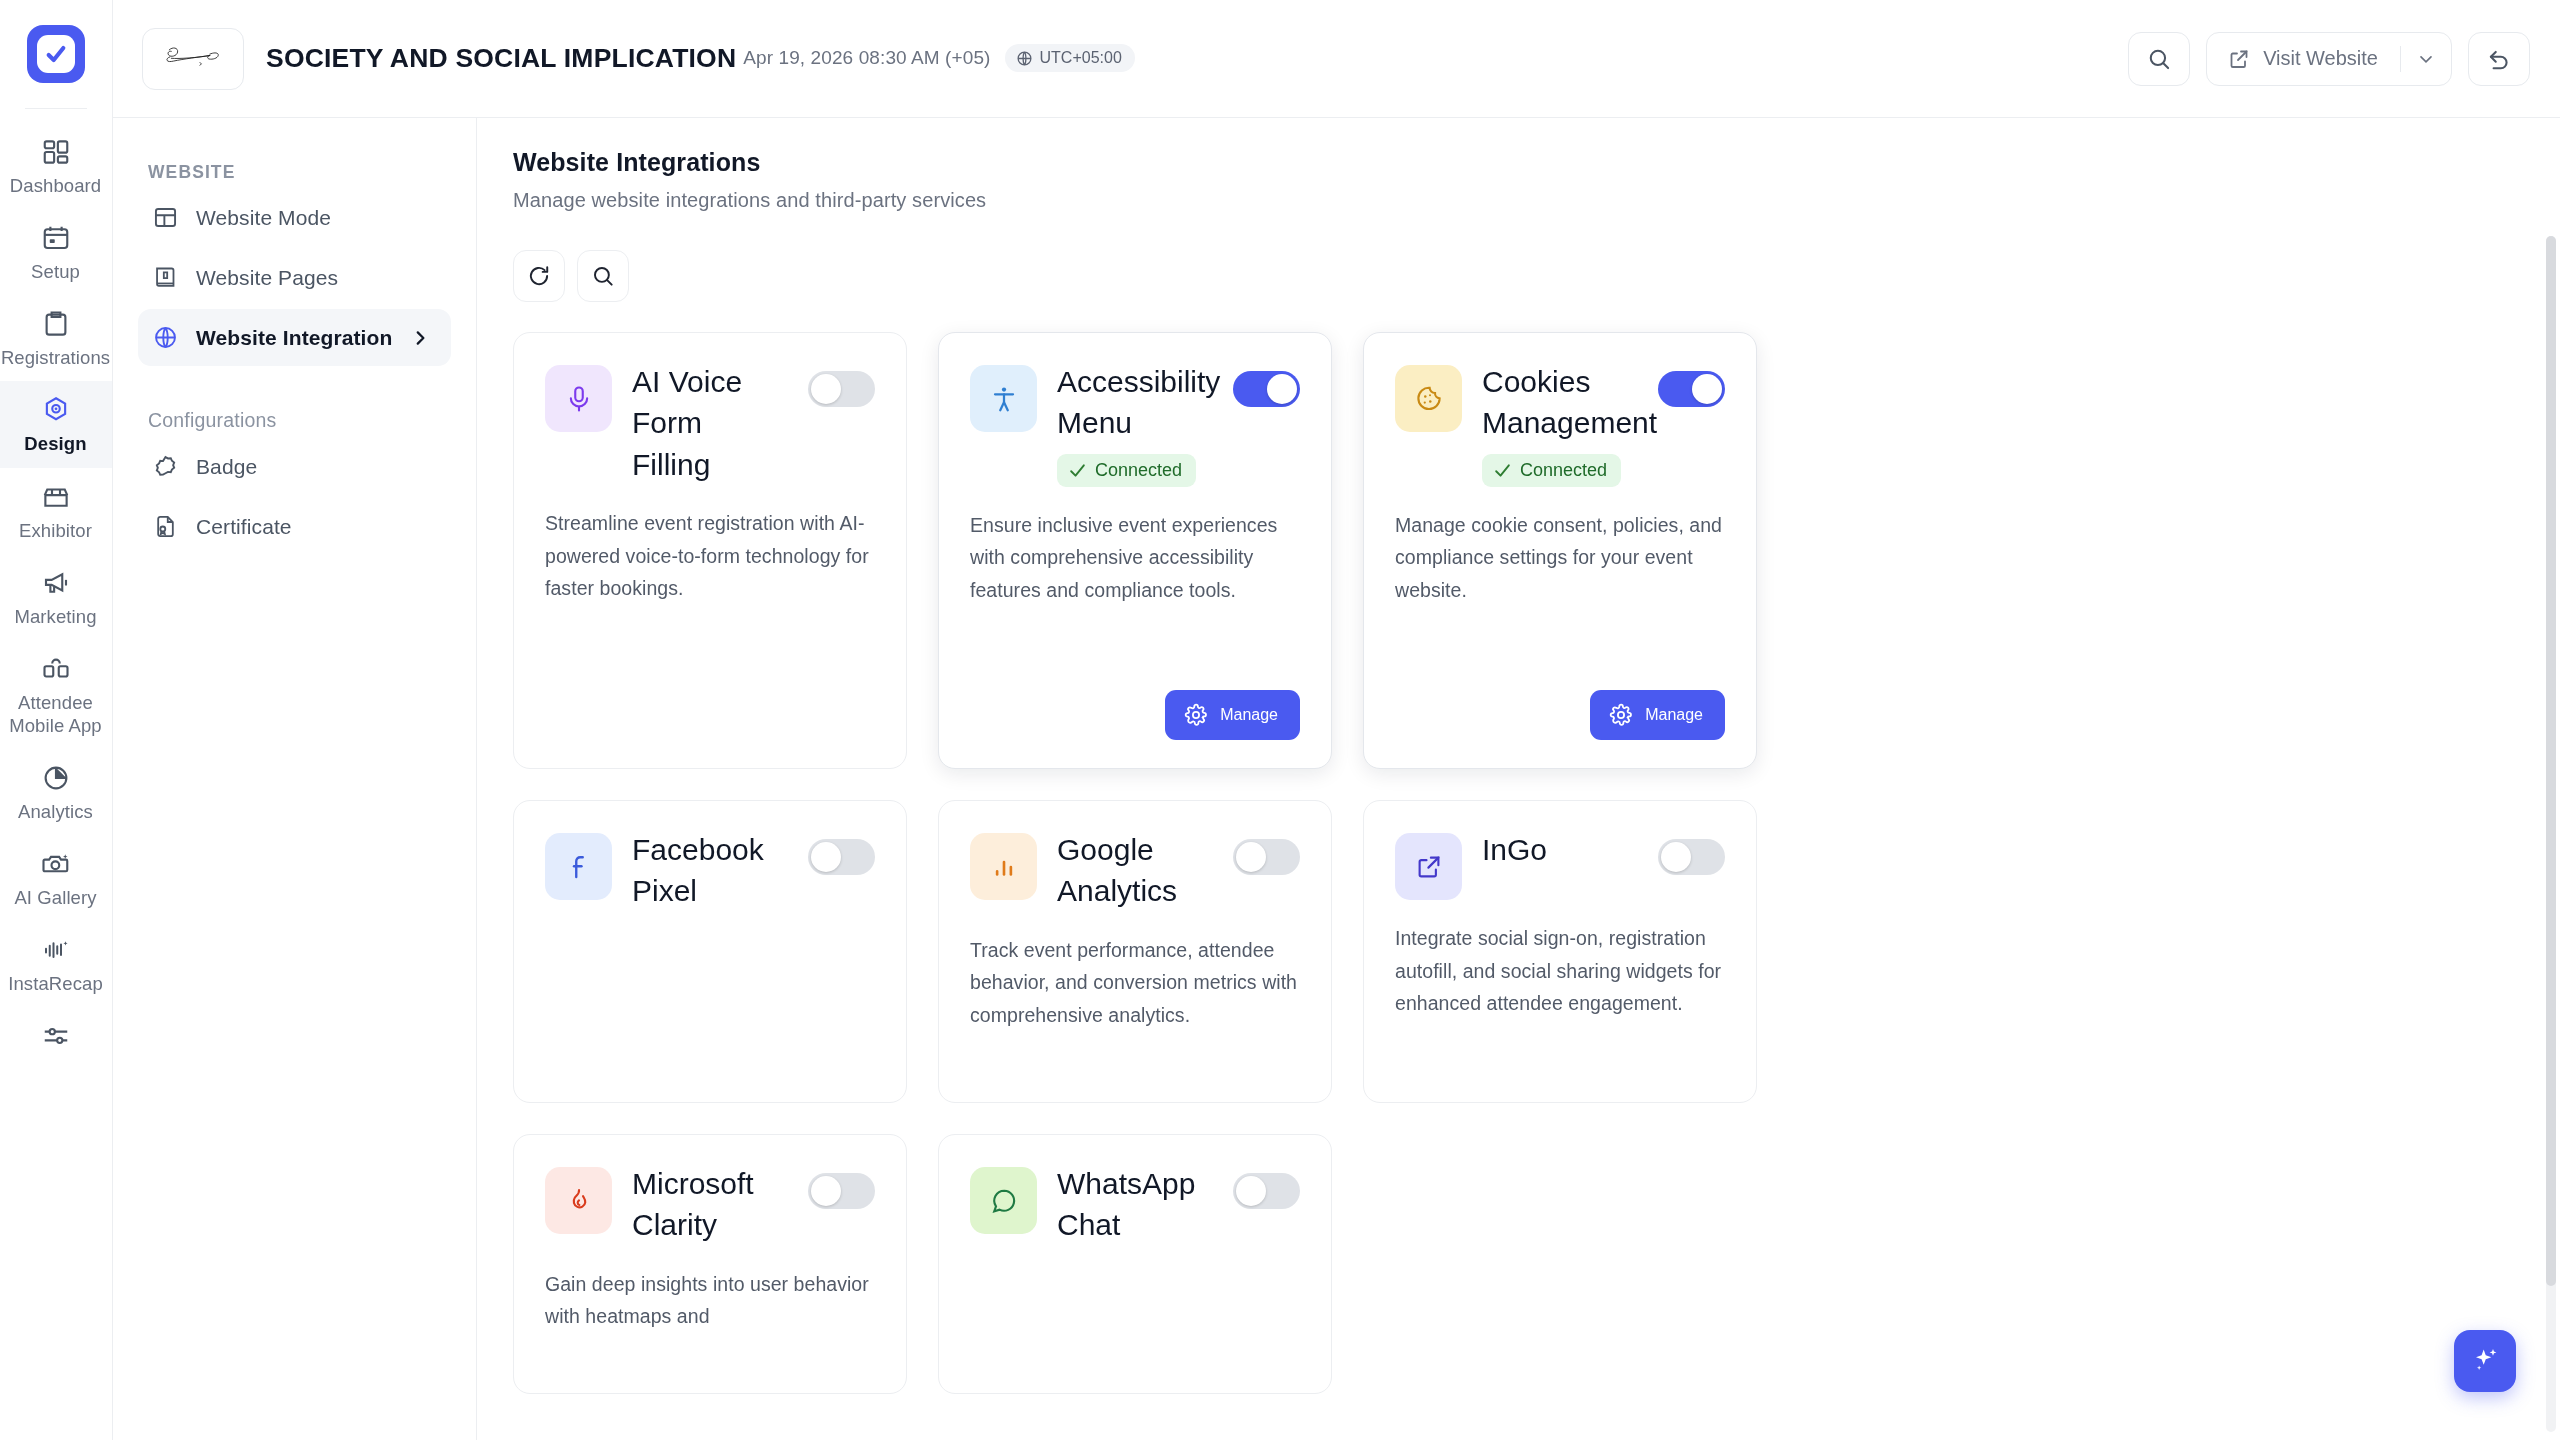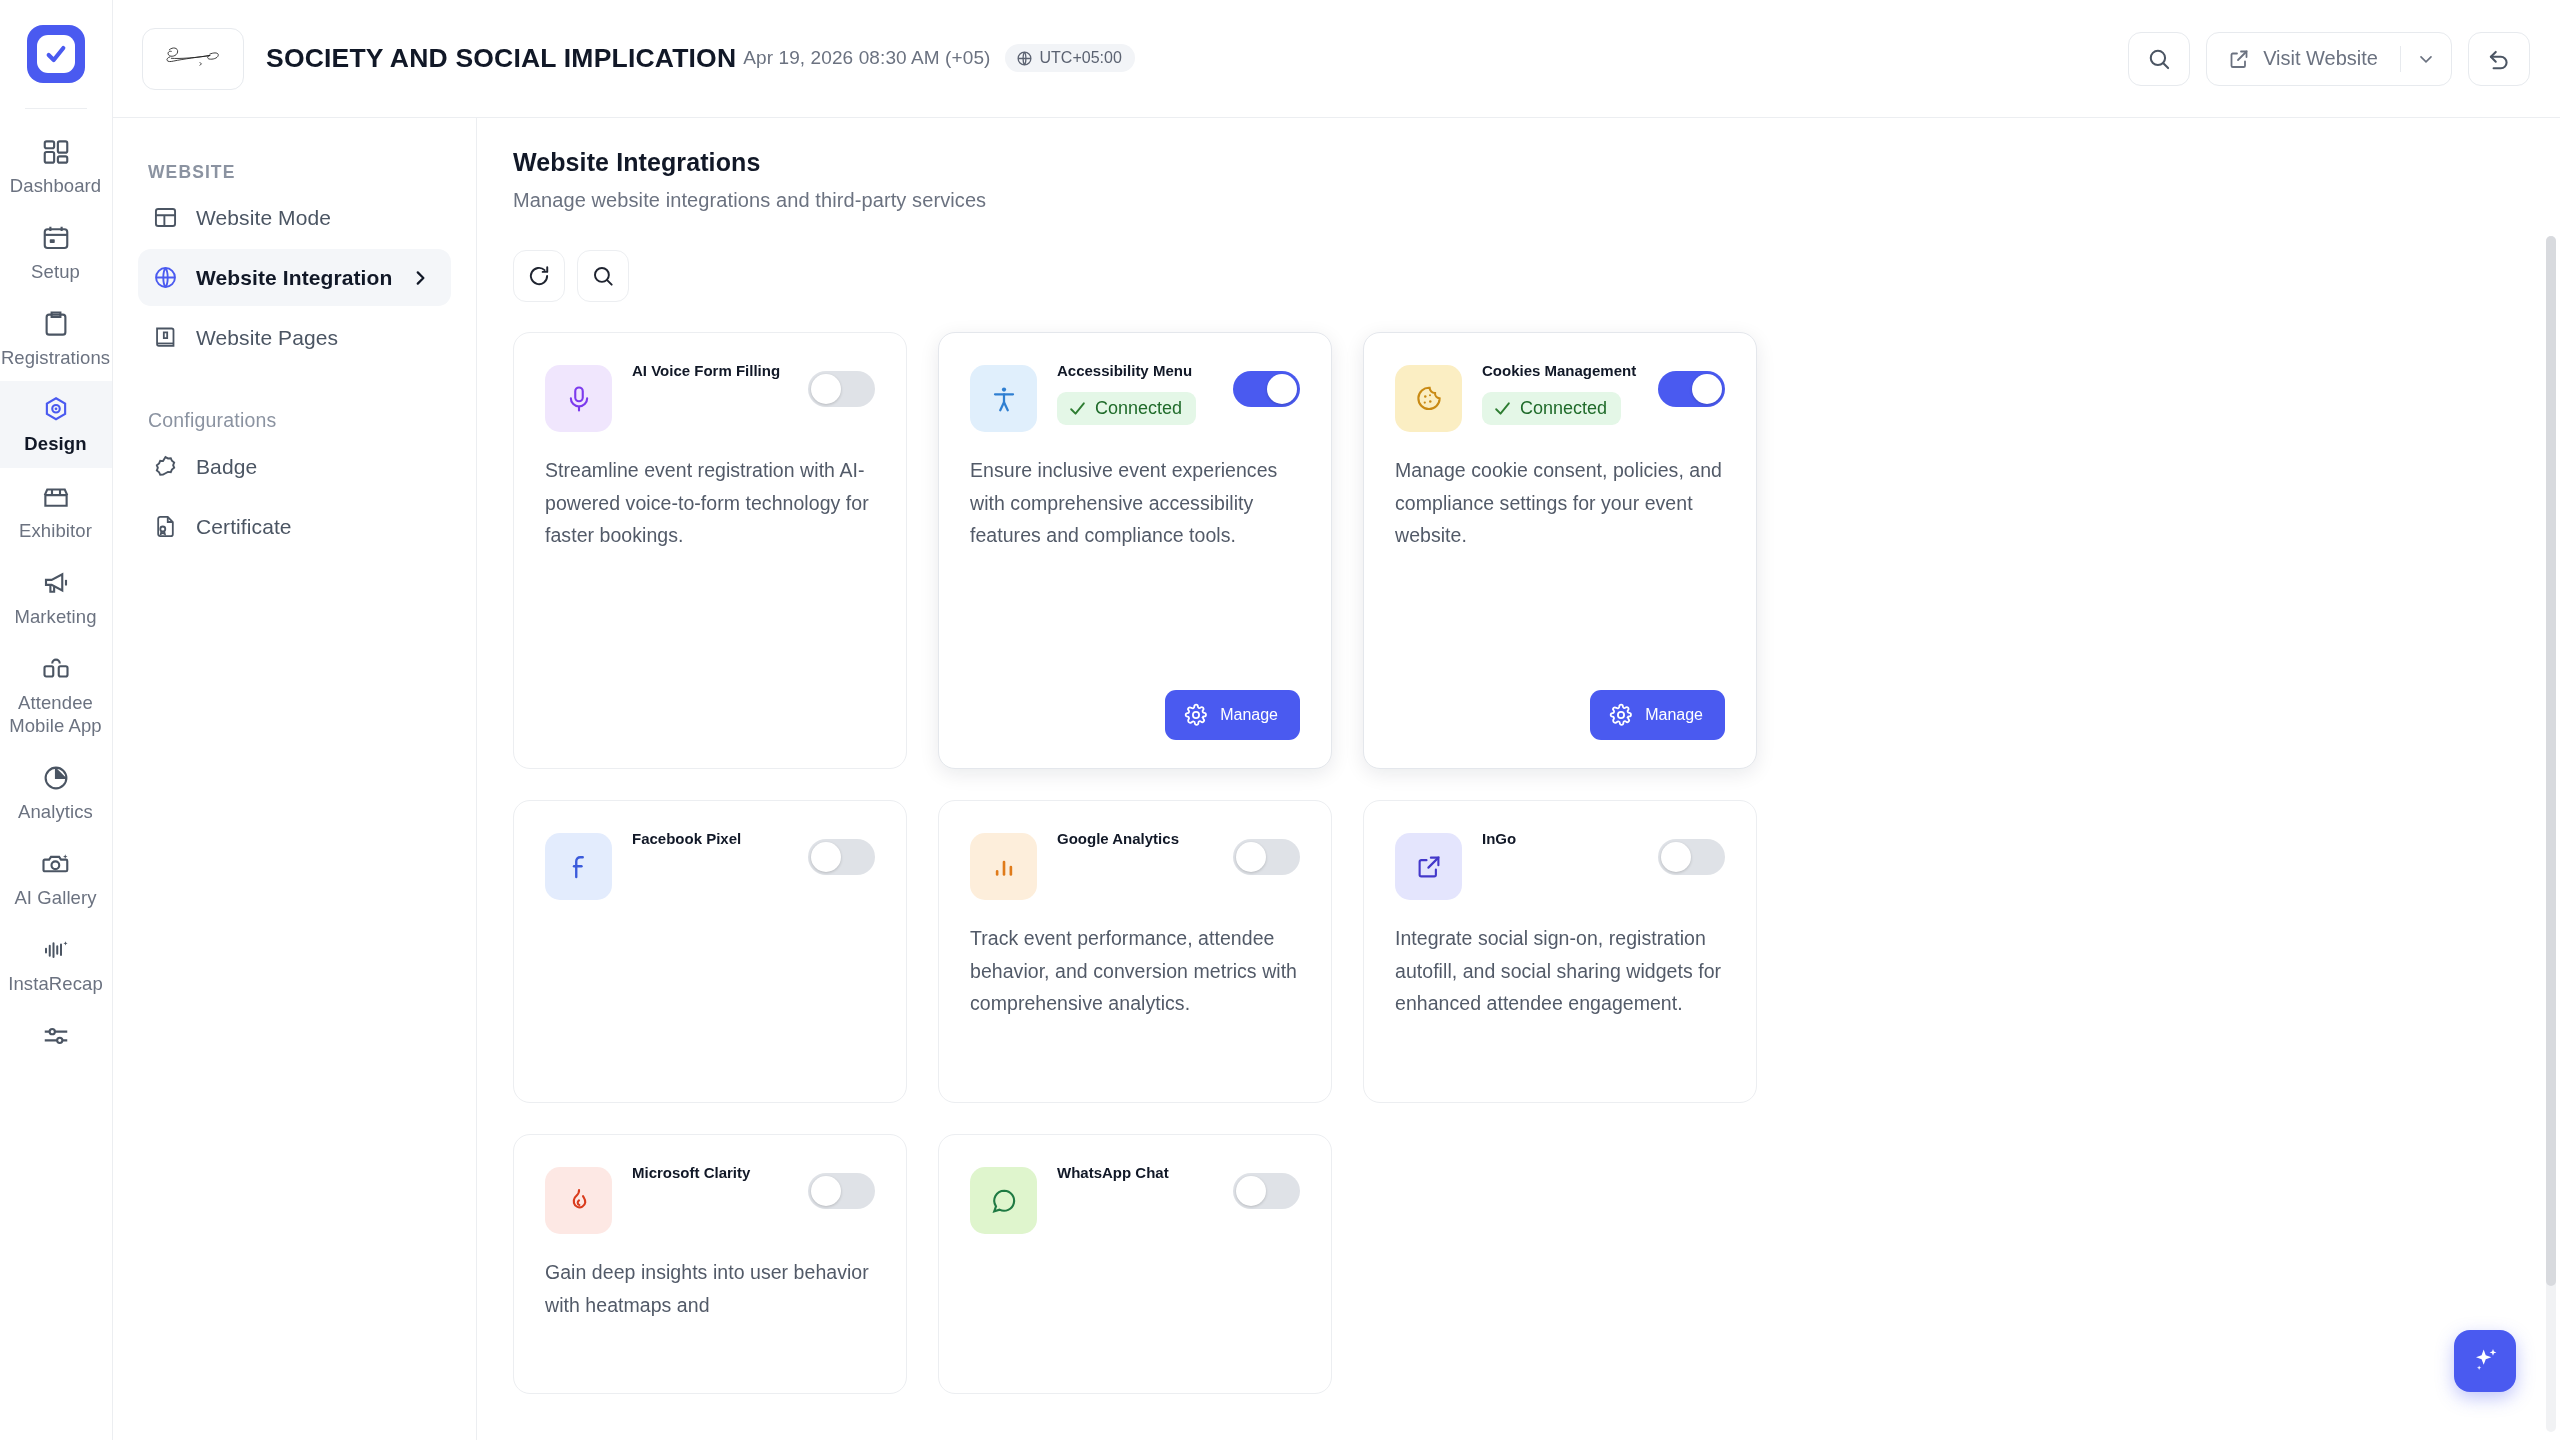--- a/index.html
+++ b/index.html
@@ -144,21 +144,21 @@
   .card.mid { min-height: 303px; }
   .card.cut { min-height: 260px; }
   .card.shadow { box-shadow: 0 5px 20px rgba(16,24,40,.09); border-color: #e4e7ec; }
   .card-head { display: flex; align-items: flex-start; gap: 20px; }
   .c-ico {
     width: 67px; height: 67px; border-radius: 15px; flex: none;
     display: flex; align-items: center; justify-content: center; margin-top: 6px;
   }
   .c-ico svg { width: 30px; height: 30px; display: block; }
   .c-mid { flex: 1; min-width: 0; padding-top: 2px; }
-  .c-name { font-size: 15px; font-weight: 700; color: #111827; line-height: 1.38; max-width: 175px; }
+  .c-name { font-size: 30px; font-weight: 400; color: #111827; line-height: 1.38; max-width: 175px; }
   .badge {
     display: inline-flex; align-items: center; gap: 8px; margin-top: 10px;
     background: #e4f7e7; border-radius: 9px; padding: 6px 14px 6px 11px;
   }
   .badge svg { width: 19px; height: 19px; color: #2e7d32; }
   .badge span { font-size: 18px; color: #1f6b2a; }
   .toggle {
     width: 67px; height: 36px; border-radius: 999px; background: #dfe2e7; position: relative;
     flex: none; margin-top: 12px; cursor: pointer;
   }
@@ -379,38 +379,38 @@
         <div class="sec-cap">WEBSITE</div>
 
         <div class="nav-item">
           <svg class="nav-ico" viewBox="0 0 24 24" fill="none" stroke="currentColor" stroke-width="1.7">
               <rect x="3.5" y="4.5" width="17" height="15" rx="2"></rect>
               <path d="M3.5 10h17M11 10v9.5"></path>
             </svg>
           <span class="nav-lbl">Website Mode</span>
         </div>
 
-        <div class="nav-item active">
-          <svg class="nav-ico" viewBox="0 0 24 24" fill="none" stroke="currentColor" stroke-width="1.7">
-              <circle cx="12" cy="12" r="8.4"></circle>
-              <path d="M3.6 12h16.8M12 3.6c2.6 3 2.6 13.8 0 16.8M12 3.6c-2.6 3-2.6 13.8 0 16.8"></path>
-            </svg>
-          <span class="nav-lbl">Website Integration</span>
-          <svg class="nav-chev" viewBox="0 0 24 24" fill="none" stroke="currentColor" stroke-width="3" stroke-linecap="round" stroke-linejoin="round">
-              <polyline points="9,4.5 16.5,12 9,19.5"></polyline>
-            </svg>
-        </div>
-
         <div class="nav-item">
           <svg class="nav-ico" viewBox="0 0 24 24" fill="none" stroke="currentColor" stroke-width="1.6">
               <path d="M4.5 4h13a1.6 1.6 0 011.6 1.6v13.8H6.1A1.6 1.6 0 014.5 17.8z"></path>
               <path d="M4.5 17.3h14.6"></path>
               <path d="M10.5 7.5h3v5h-3z"></path>
             </svg>
           <span class="nav-lbl">Website Pages</span>
+        </div>
+
+        <div class="nav-item active">
+          <svg class="nav-ico" viewBox="0 0 24 24" fill="none" stroke="currentColor" stroke-width="1.7">
+              <circle cx="12" cy="12" r="8.4"></circle>
+              <path d="M3.6 12h16.8M12 3.6c2.6 3 2.6 13.8 0 16.8M12 3.6c-2.6 3-2.6 13.8 0 16.8"></path>
+            </svg>
+          <span class="nav-lbl">Website Integration</span>
+          <svg class="nav-chev" viewBox="0 0 24 24" fill="none" stroke="currentColor" stroke-width="3" stroke-linecap="round" stroke-linejoin="round">
+              <polyline points="9,4.5 16.5,12 9,19.5"></polyline>
+            </svg>
         </div>
 
         <div class="sec-cap lower">Configurations</div>
 
         <div class="nav-item">
           <svg class="nav-ico" viewBox="0 0 24 24" fill="none" stroke="currentColor" stroke-width="1.7">
               <path d="M12 3.6l2.2 1.2 2.5-.2 1 2.3 2 1.6-.9 2.3.9 2.3-2 1.6-1 2.3-2.5-.2L12 18l-2.2 1.2-2.5.2-1-2.3-2-1.6.9-2.3-.9-2.3 2-1.6 1-2.3 2.5.2z"></path>
             </svg>
           <span class="nav-lbl">Badge</span>
         </div>

